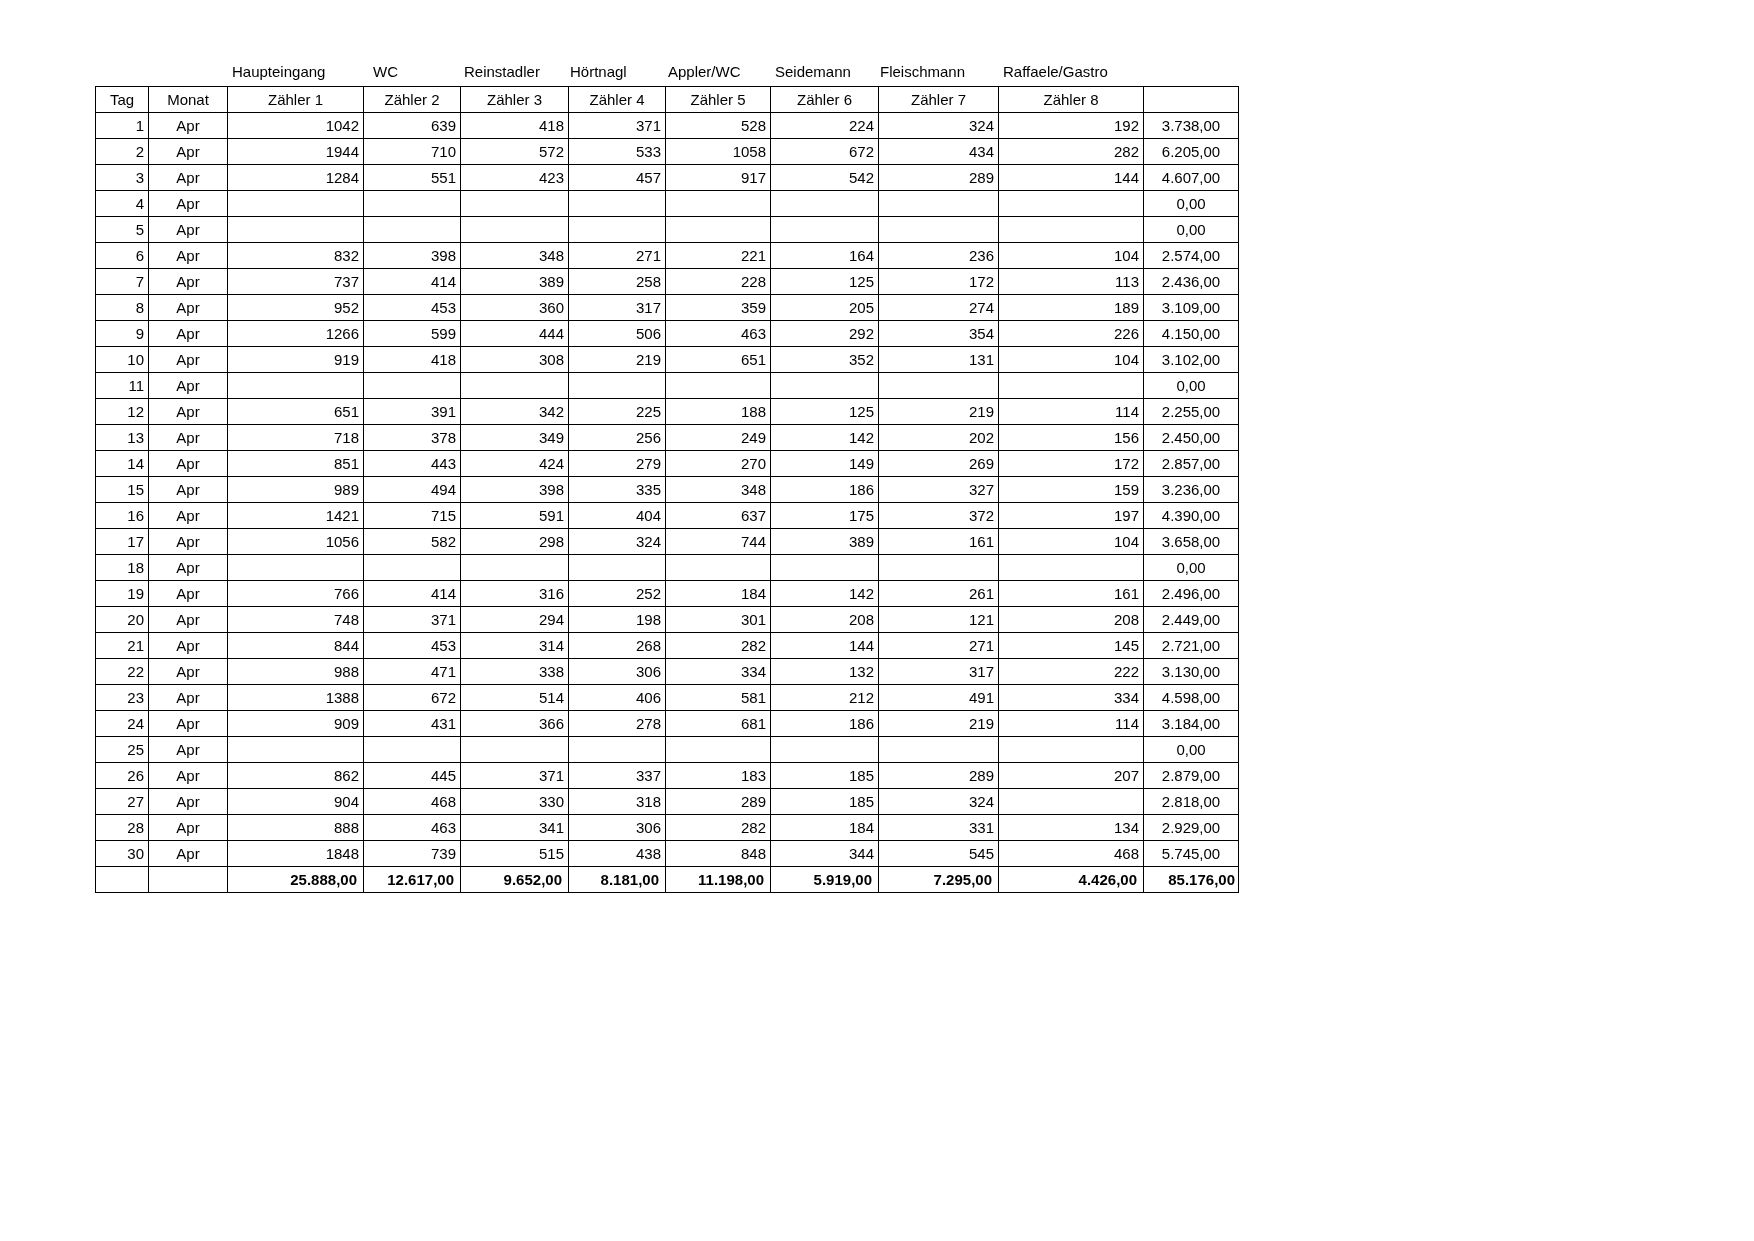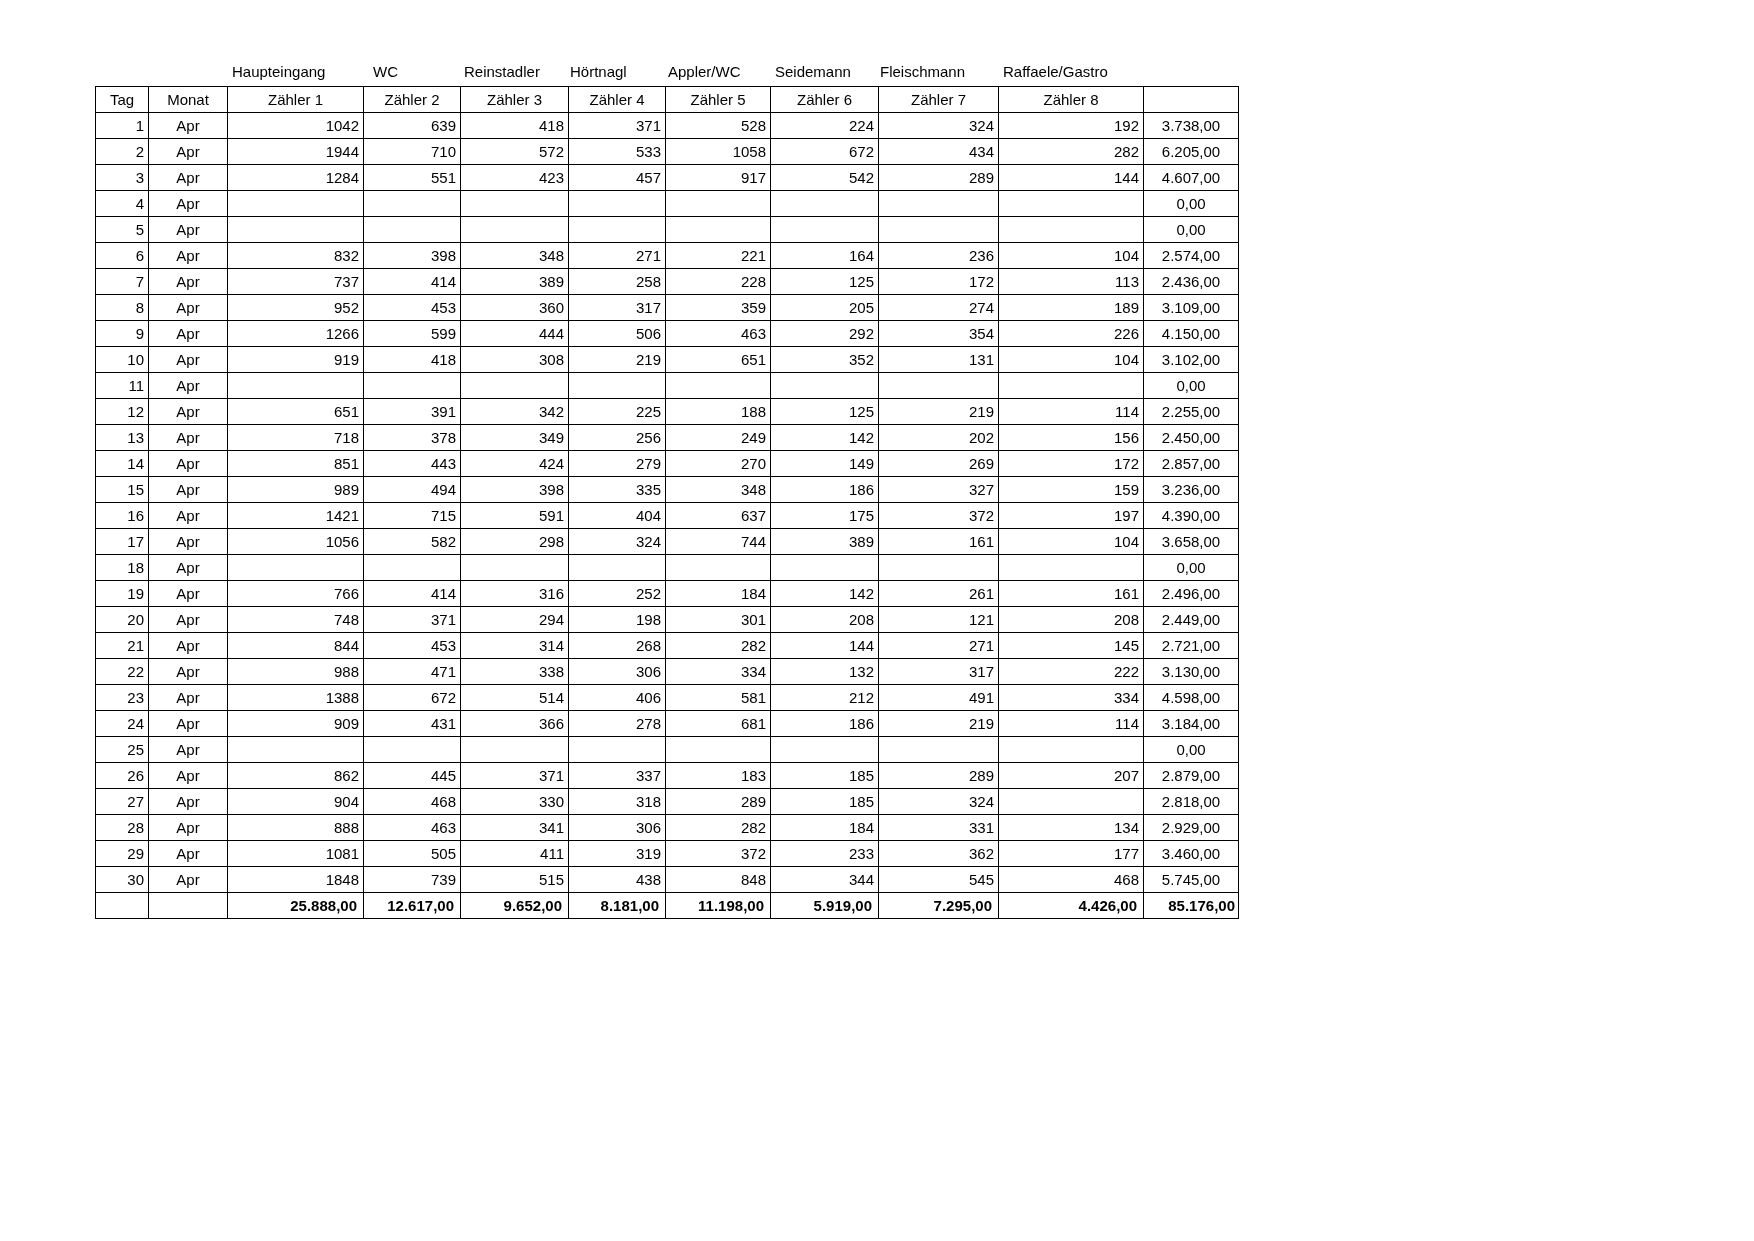--- a/index.html
+++ b/index.html
@@ -454,33 +454,20 @@
           <td class="val">463</td>
           <td class="val">341</td>
           <td class="val">306</td>
           <td class="val">282</td>
           <td class="val">184</td>
           <td class="val">331</td>
           <td class="val">134</td>
           <td class="total">2.929,00</td>
         </tr>
         <tr>
-          <td class="tag">29</td>
-          <td class="monat">Apr</td>
-          <td class="val">1081</td>
-          <td class="val">505</td>
-          <td class="val">411</td>
-          <td class="val">319</td>
-          <td class="val">372</td>
-          <td class="val">233</td>
-          <td class="val">362</td>
-          <td class="val">177</td>
-          <td class="total">3.460,00</td>
-        </tr>
-        <tr>
           <td class="tag">30</td>
           <td class="monat">Apr</td>
           <td class="val">1848</td>
           <td class="val">739</td>
           <td class="val">515</td>
           <td class="val">438</td>
           <td class="val">848</td>
           <td class="val">344</td>
           <td class="val">545</td>
           <td class="val">468</td>

